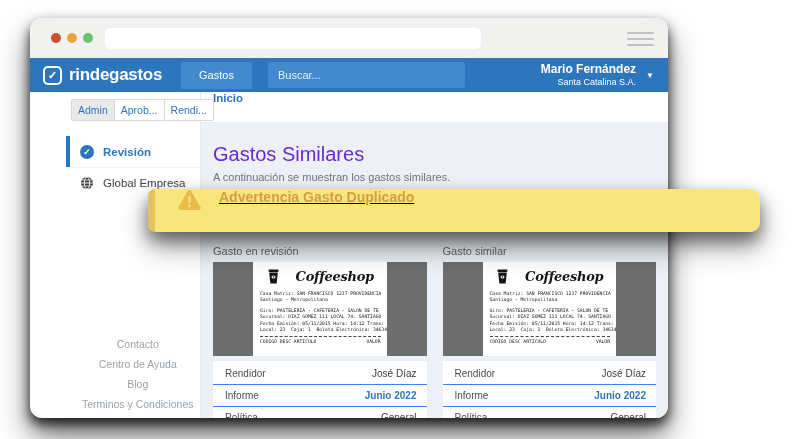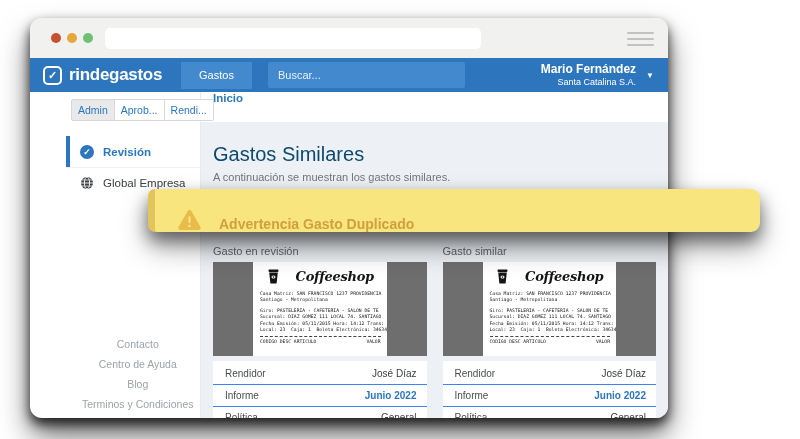--- a/index.html
+++ b/index.html
@@ -65,28 +65,28 @@
   .check-badge { width:14px; height:14px; border-radius:50%; background:#2D76BE; color:#fff;
                  font-size:9px; display:flex; align-items:center; justify-content:center; flex:0 0 auto; }
   .sidebar-footer { position:absolute; left:16px; bottom:8px; display:flex; flex-direction:column; gap:8px;align-items:center; }
   .foot-link { font-size:10.5px; color:#9CA3A9; cursor:pointer; white-space:nowrap; }
 
   
   .main { flex:1; display:flex; flex-direction:column; background:#EDF0F4; min-width:0; }
   .breadcrumb-row { height:30px; background:#fff; display:flex; align-items:flex-start; padding-left:12px; flex:0 0 auto; }
   .breadcrumb { font-size:11.5px; font-weight:bold; color:#2D76BE; cursor:pointer; }
   .content { flex:1; position:relative; padding:14px 12px 0 12px; }
-  .page-title { font-size:20px; font-weight:400; color:#0c4a6e; margin-top:7px; }
+  .page-title { font-size:20px; font-weight:400; color:#6d28d9; margin-top:7px; }
   .page-subtitle { font-size:11px; color:#71767B; margin-top:5px; }
 
   
   .banner { position:absolute; left:148px; top:189px; width:612px; height:43px;
             background:#F8E57E; border-radius:9px; z-index:5;
-            display:flex; align-items:flex-end;
-            box-shadow:0 8px 16px rgba(0,0,0,.45), 0 16px 28px rgba(0,0,0,.35); }
+            display:flex; align-items:flex-start;
+            box-shadow:0 8px 16px rgba(0,0,0,.45), 0 16px 28px rgba(0,0,0,.35);text-decoration:underline; }
   .banner::before { content:""; position:absolute; left:0; top:0; bottom:0; width:7px;
                     background:#E2C45C; border-radius:9px 0 0 9px; }
   .banner-icon { margin-left:29px; display:flex; }
   .banner-text { margin-left:17px; font-size:14px; font-weight:bold; color:#D1A03E; }
 
   
   .cards { position:absolute; left:12px; right:12px; top:123px; display:flex; gap:16px; }
   .card { flex:1; min-width:0; }
   .card-label { font-size:11px; color:#5F6368; margin-bottom:5px; }
   .receipt { height:94px; display:flex; background:#fff; overflow:hidden; }

